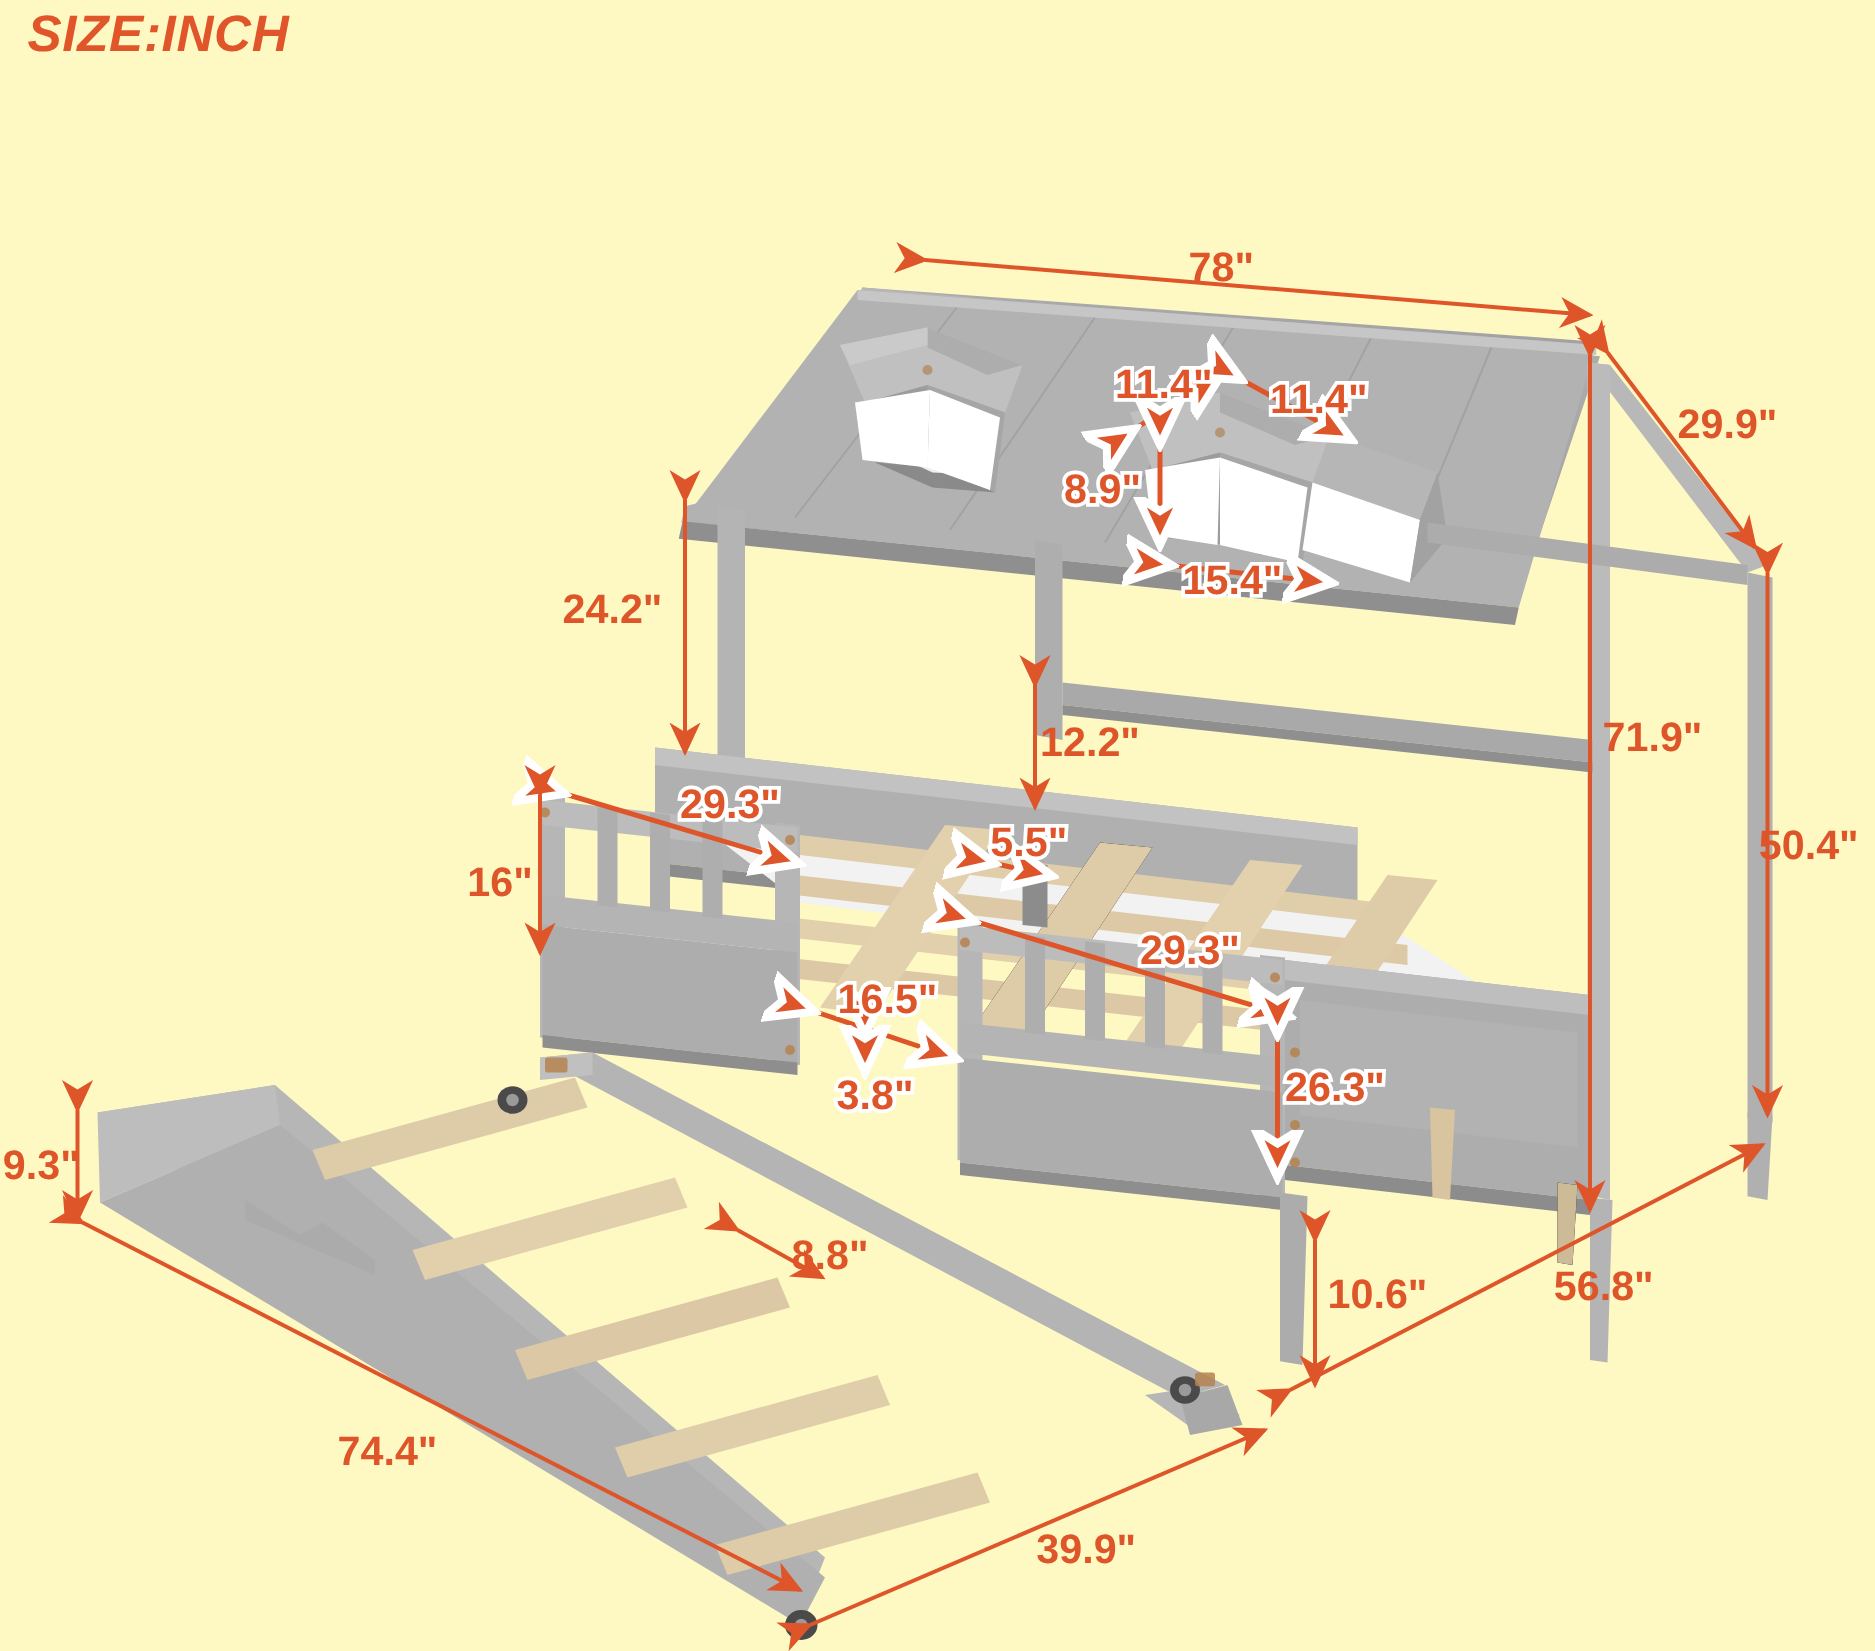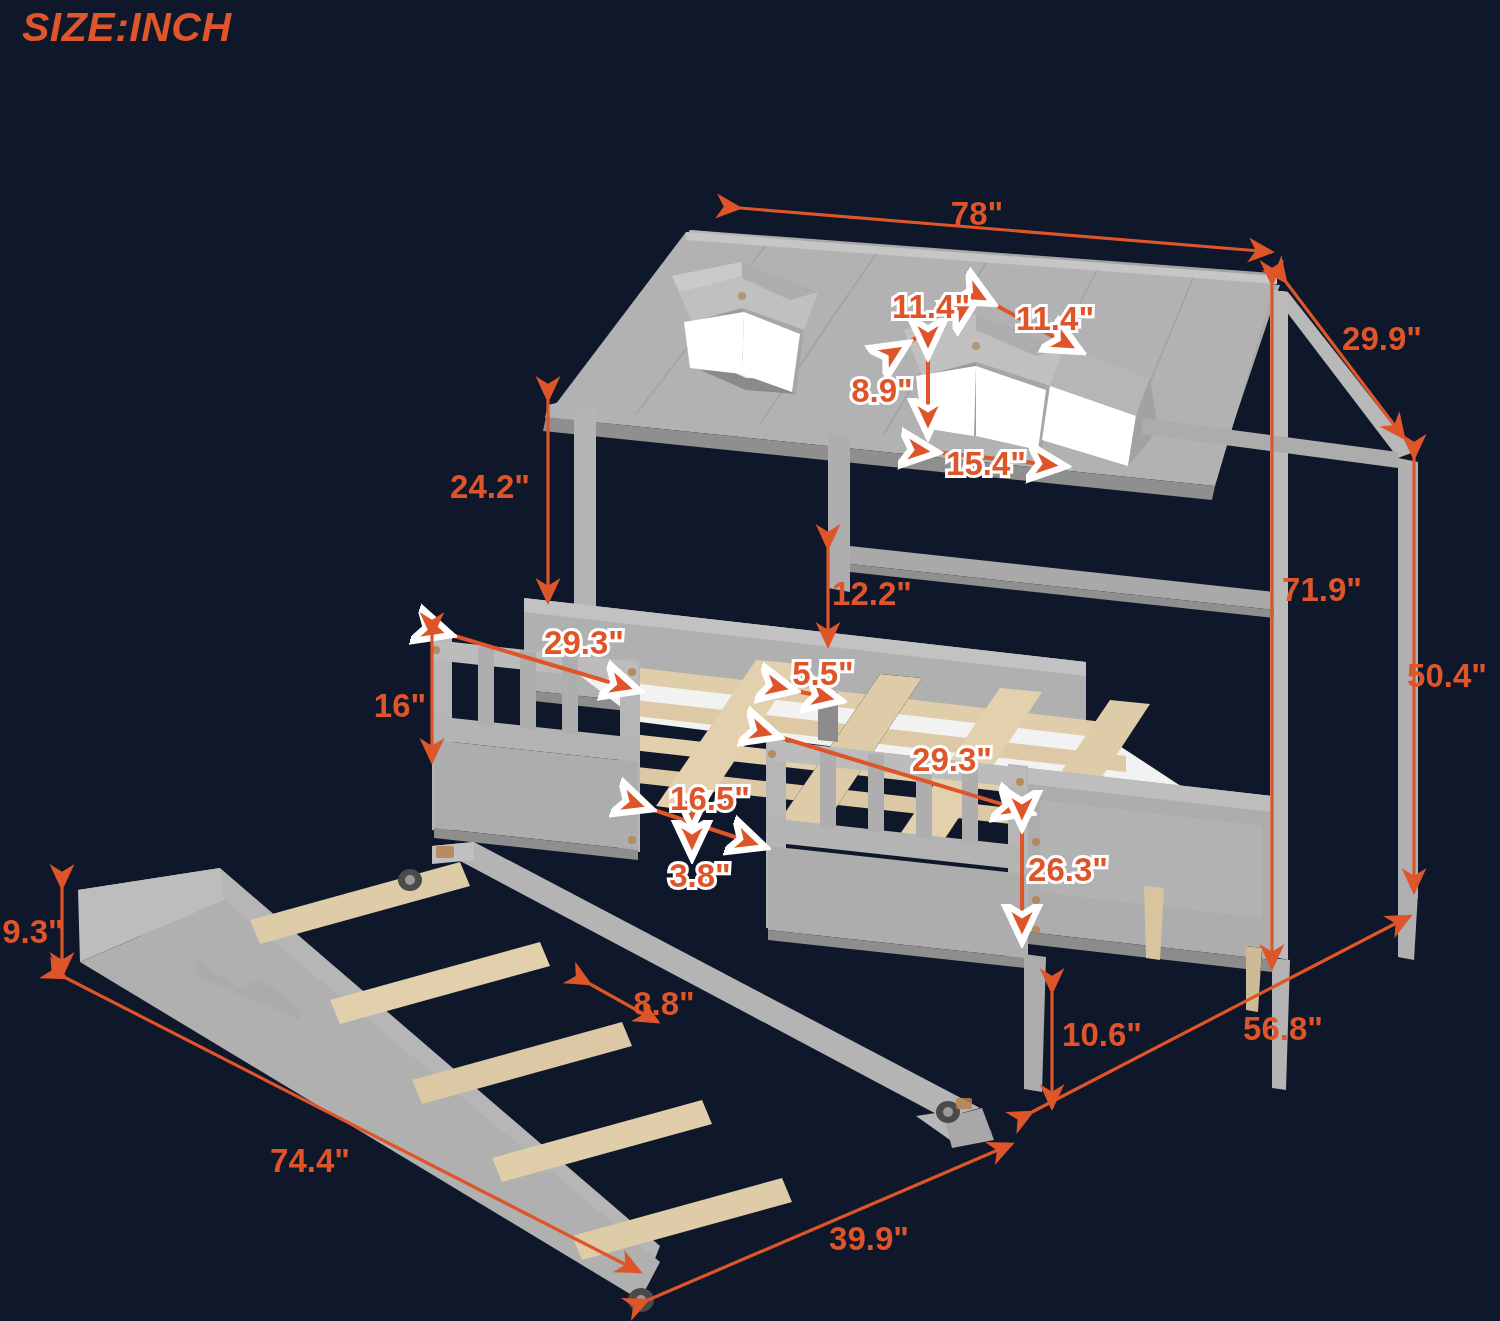--- a/index.html
+++ b/index.html
@@ -1,18 +1,18 @@
 <!DOCTYPE html>
 <html><head>
 <meta charset="utf-8">
 <style>
   html,body{margin:0;padding:0;background:#ffffff;}
   body{width:1500px;height:1321px;position:relative;overflow:hidden;
        font-family:"Liberation Sans","DejaVu Sans",sans-serif;}
-  #stage{position:absolute;left:0;top:0;width:1500px;height:1321px;background:#0f172a;}
+  #stage{position:absolute;left:0;top:0;width:1500px;height:1321px;background:#fef9c3;}
   svg#scene{position:absolute;left:0;top:0;width:1500px;height:1321px;}
 
   .title{
     position:absolute;left:22px;top:4px;
     font-size:41px;font-weight:bold;font-style:italic;
     color:#E0562A;letter-spacing:0.5px;white-space:nowrap;
   }
 
   .dim{
     position:absolute;

